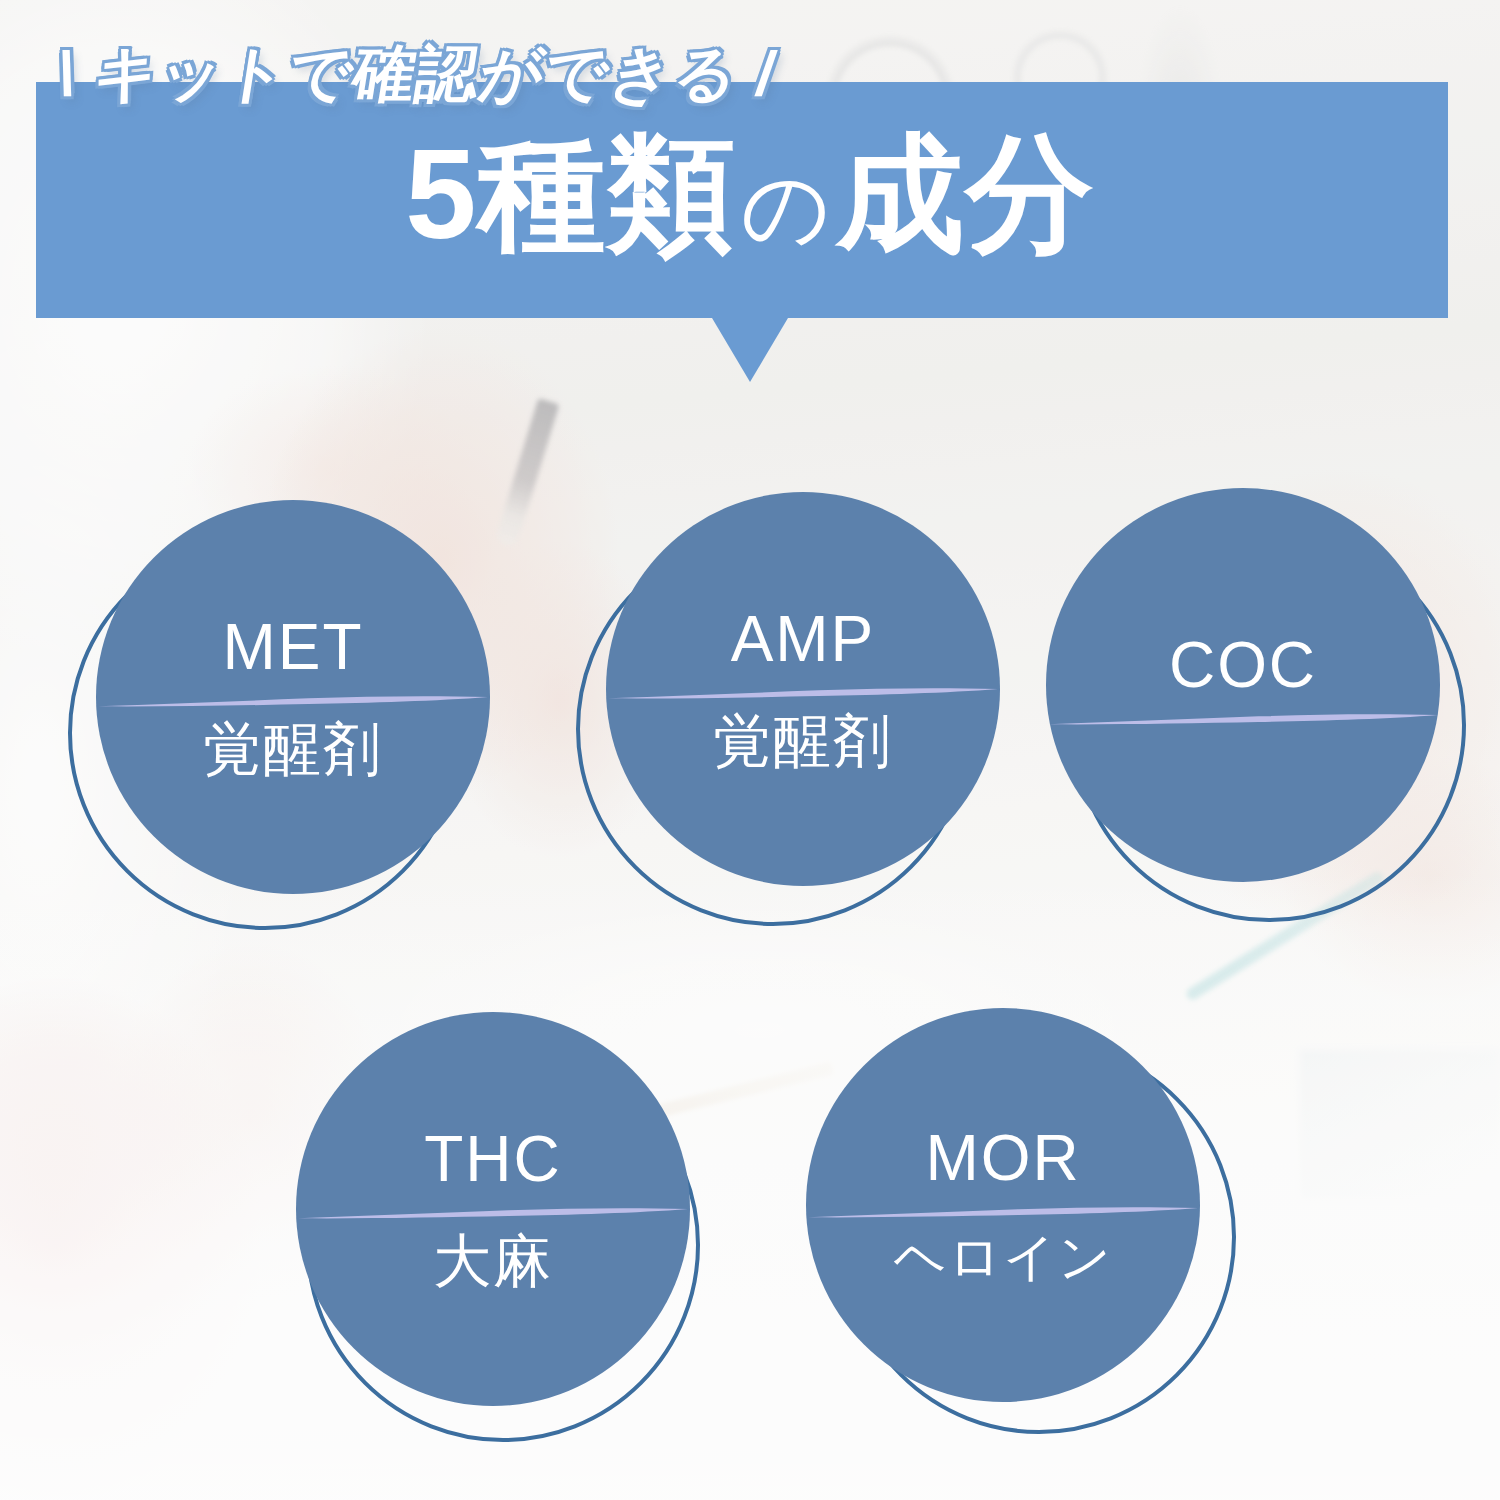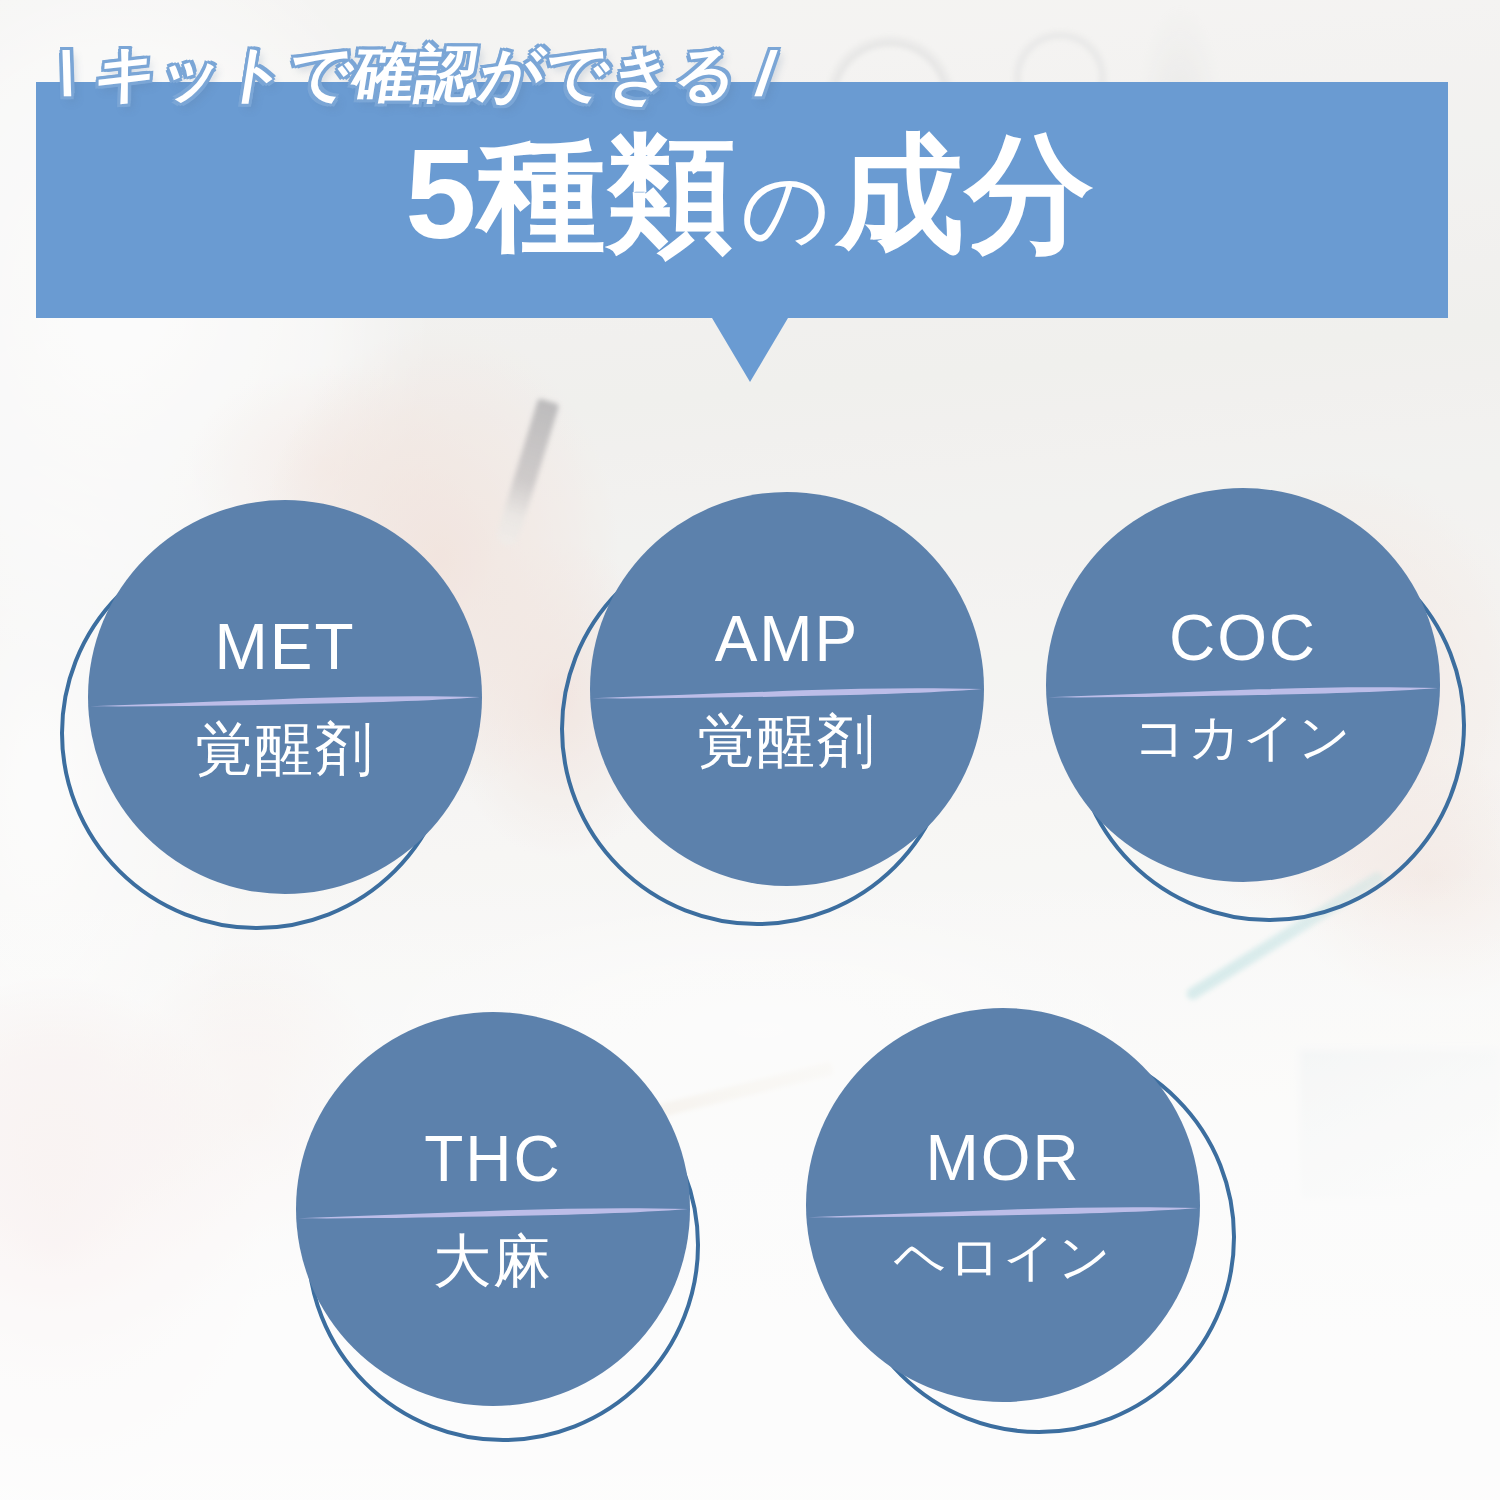--- a/index.html
+++ b/index.html
@@ -177,35 +177,35 @@
     <span>キットで確認ができる</span>
     <span class="sl">/</span>
   </div>
 
   <div id="title">
     <span class="big">5種類</span>
     <span class="mid">の</span>
     <span class="big">成分</span>
   </div>
 
-  <div class="badge" style="left:60px;top:500px;width:460px;height:430px;">
+  <div class="badge" style="left:68px;top:500px;width:460px;height:430px;">
     <div class="ring" style="left: 0px; top: 36px; width: 394px; height: 394px; border-color: rgb(60, 110, 159);"></div>
     <div class="disc" style="left: 28px; top: 0px; width: 394px; height: 394px; background: rgb(92, 129, 172);"></div>
     <div class="content" style="left:28px;top:0px;width:394px;height:394px;">
       <div class="code">MET</div>
       <div class="rule">
         <svg viewBox="0 0 380 18" preserveAspectRatio="none" aria-hidden="true">
           <path d="M2,15 C70,12 140,9 205,6 C265,3.5 325,3 378,4.5 C330,9 265,11 205,12.5 C140,14 70,15.5 2,15 Z" fill="#bcbde8"></path>
         </svg>
       </div>
       <div class="jp">覚醒剤</div>
     </div>
   </div>
 
-  <div class="badge" style="left:560px;top:492px;width:460px;height:430px;text-align:right;">
+  <div class="badge" style="left:576px;top:492px;width:460px;height:430px;text-align:right;">
     <div class="ring" style="left: 0px; top: 40px; width: 394px; height: 394px; border-color: rgb(60, 110, 159);"></div>
     <div class="disc" style="left: 30px; top: 0px; width: 394px; height: 394px; background: rgb(92, 129, 172);"></div>
     <div class="content" style="left:30px;top:0px;width:394px;height:394px;">
       <div class="code">AMP</div>
       <div class="rule">
         <svg viewBox="0 0 380 18" preserveAspectRatio="none" aria-hidden="true">
           <path d="M2,15 C70,12 140,9 205,6 C265,3.5 325,3 378,4.5 C330,9 265,11 205,12.5 C140,14 70,15.5 2,15 Z" fill="#bcbde8"></path>
         </svg>
       </div>
       <div class="jp">覚醒剤</div>
@@ -215,21 +215,20 @@
   <div class="badge" style="left:1046px;top:488px;width:460px;height:440px;">
     <div class="ring" style="left: 26px; top: 40px; width: 394px; height: 394px; border-color: rgb(60, 110, 159);"></div>
     <div class="disc" style="left: 0px; top: 0px; width: 394px; height: 394px; background: rgb(92, 129, 172);"></div>
     <div class="content" style="left:0px;top:0px;width:394px;height:394px;text-align:right;">
       <div class="code">COC</div>
       <div class="rule">
         <svg viewBox="0 0 380 18" preserveAspectRatio="none" aria-hidden="true">
           <path d="M2,15 C70,12 140,9 205,6 C265,3.5 325,3 378,4.5 C330,9 265,11 205,12.5 C140,14 70,15.5 2,15 Z" fill="#bcbde8"></path>
         </svg>
       </div>
-      <div class="jp narrow">コカイン</div>
     </div>
   </div>
 
   <div class="badge" style="left:296px;top:1012px;width:420px;height:430px;">
     <div class="ring" style="left: 10px; top: 36px; width: 394px; height: 394px; border-color: rgb(60, 110, 159);"></div>
     <div class="disc" style="left: 0px; top: 0px; width: 394px; height: 394px; background: rgb(92, 129, 172);"></div>
     <div class="content" style="left:0px;top:0px;width:394px;height:394px;">
       <div class="code">THC</div>
       <div class="rule">
         <svg viewBox="0 0 380 18" preserveAspectRatio="none" aria-hidden="true">

